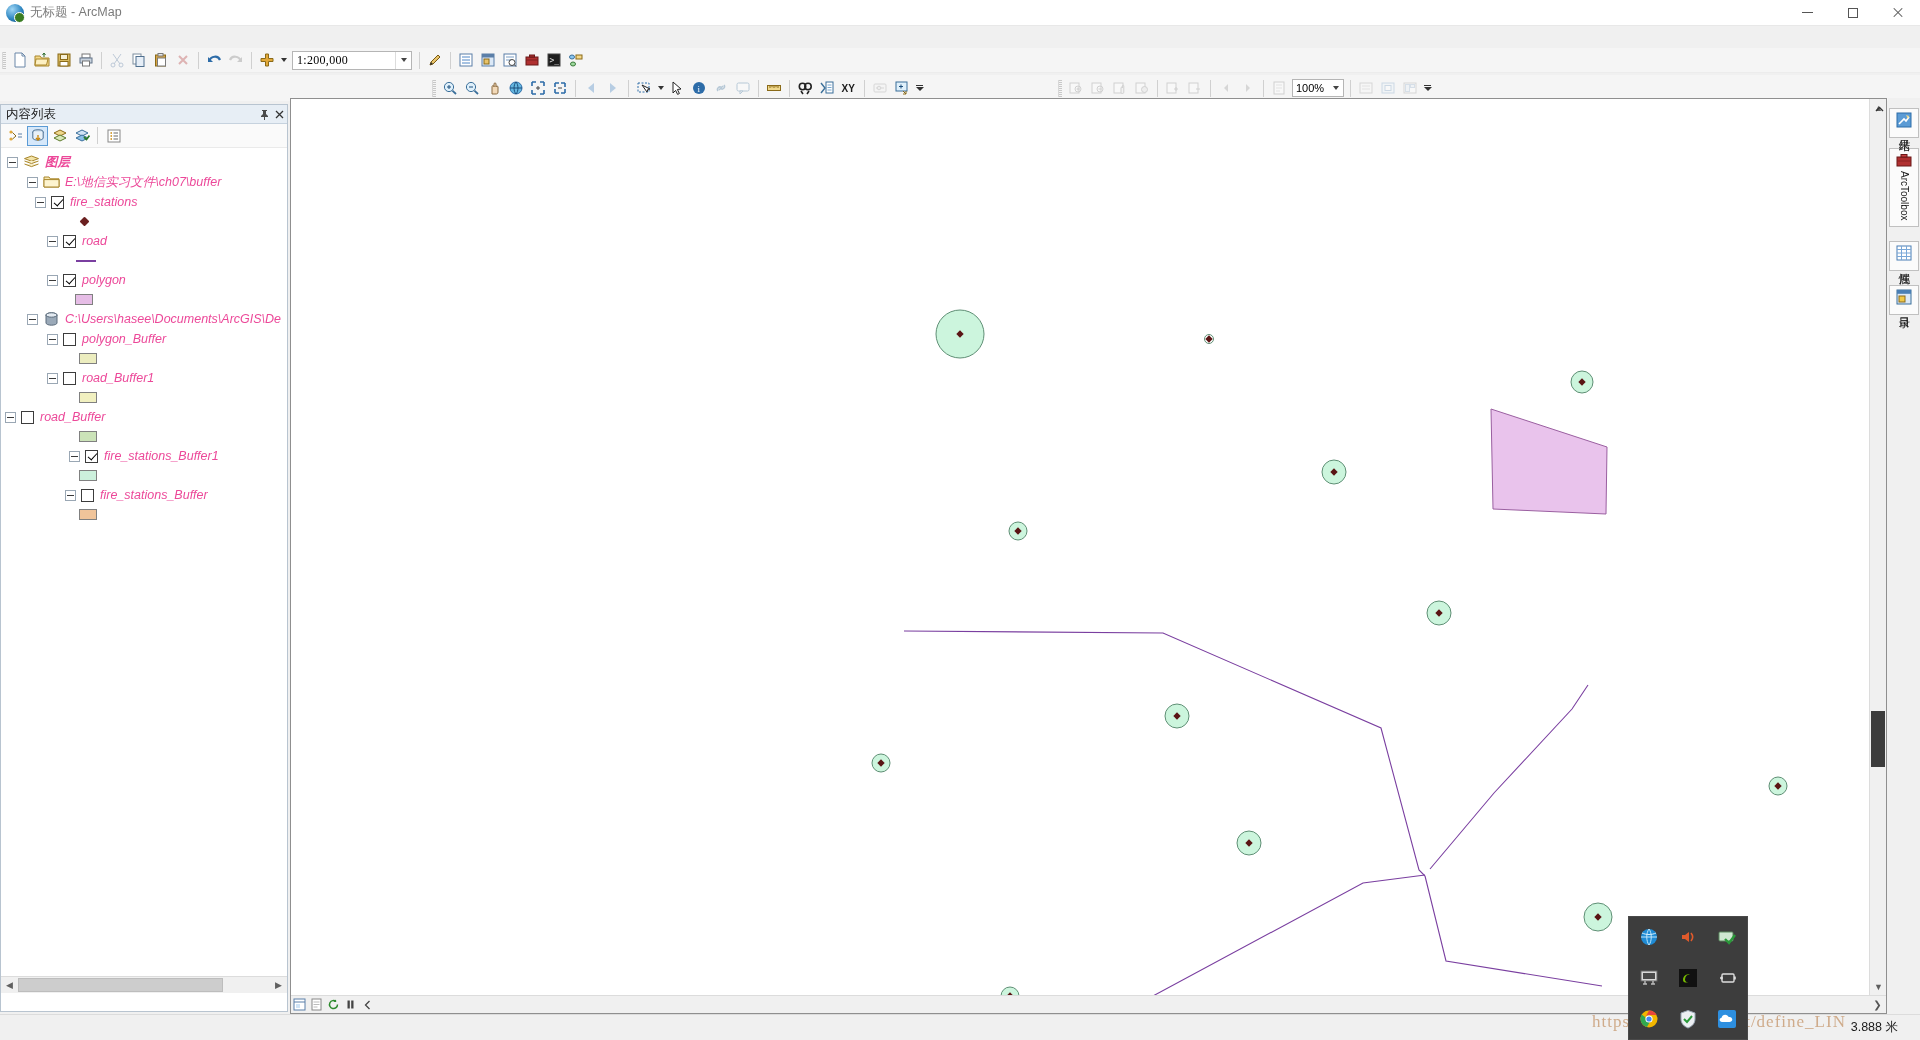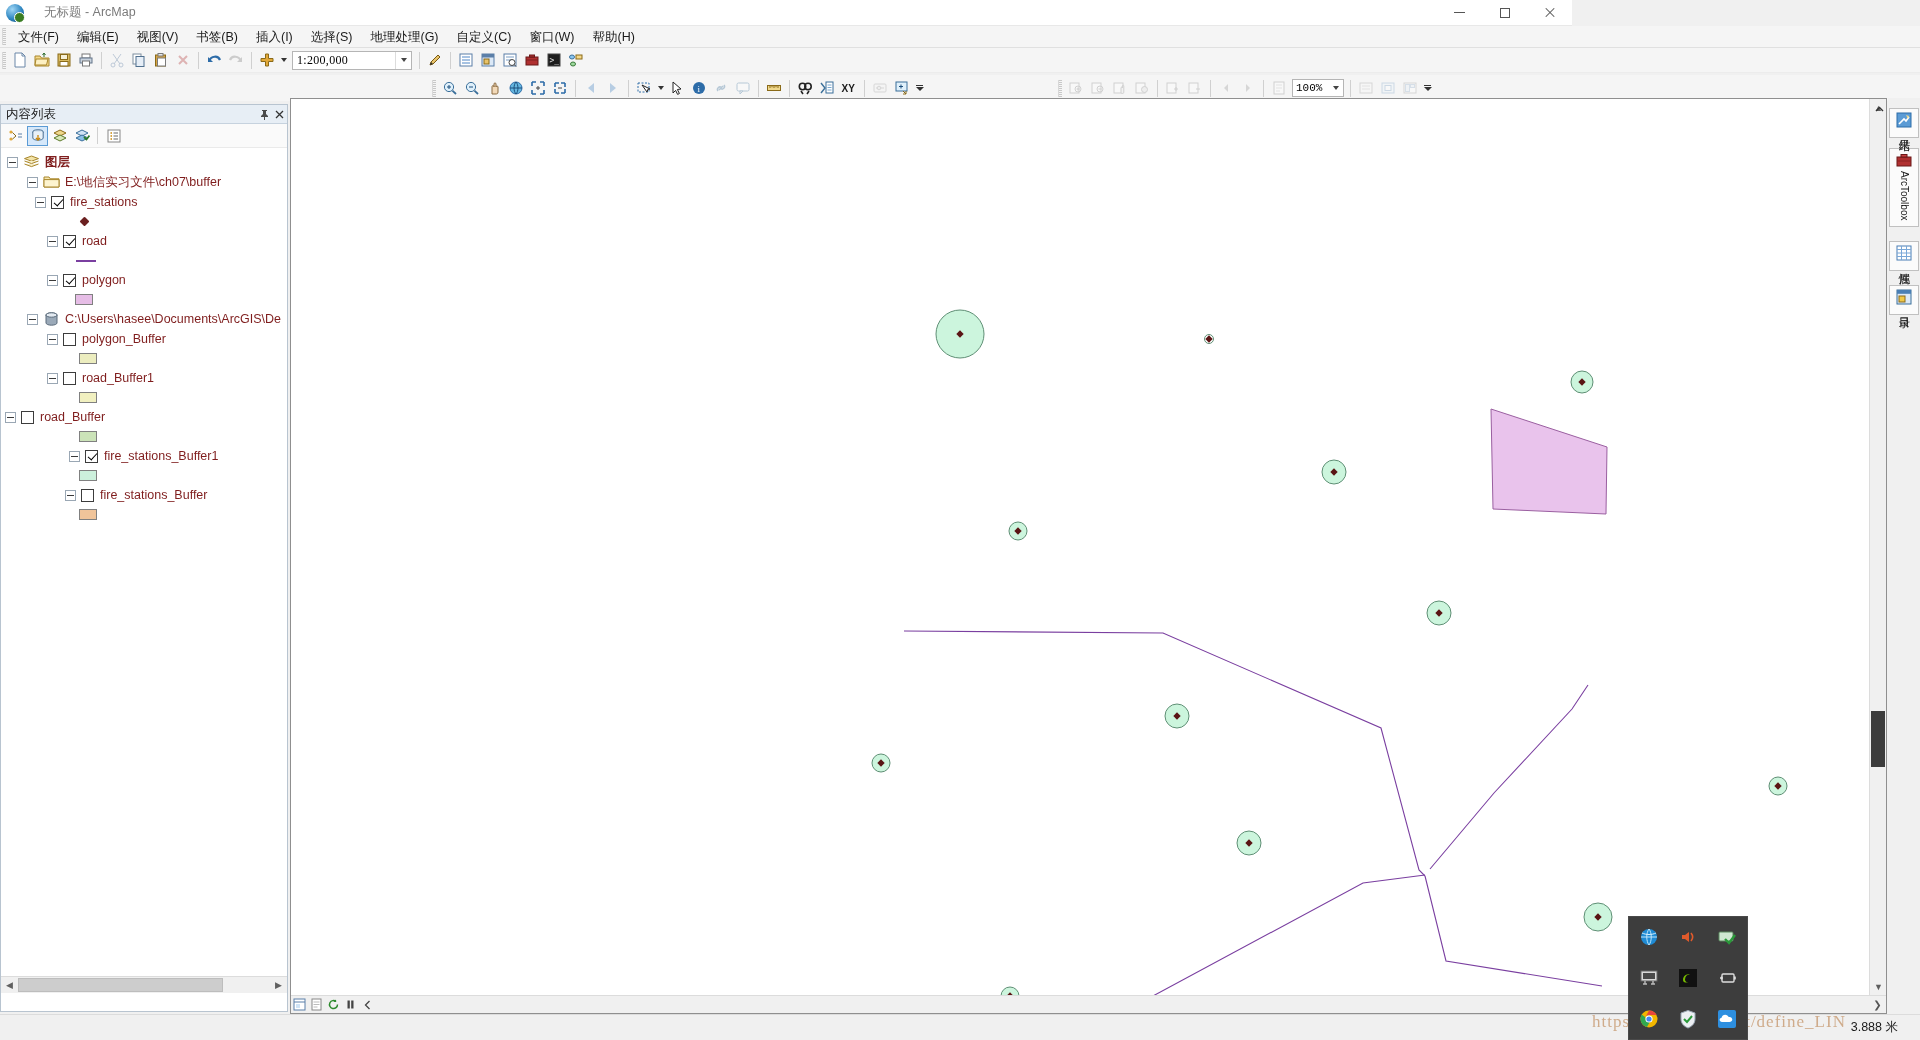--- a/index.html
+++ b/index.html
@@ -12,24 +12,24 @@
     background: #f0f0f0;
   }
   #app {
     position: relative;
     width: 1920px; height: 1040px;
     background: #f0f0f0;
   }
 
   
   .titlebar {
-    position: absolute; left: 0; top: 0; width: 1572px; height: 26px;
+    position: absolute; left: 0; top: 0; width: 1920px; height: 26px;
     background: #ffffff;
     border-bottom: 1px solid #e8e8e8;
-    display: flex; align-items: center; gap: 14px;
+    display: flex; align-items: center;
   }
   .titlebar .app-icon {
     width: 18px; height: 18px; margin-left: 6px; margin-right: 6px;
     border-radius: 50%;
     background: radial-gradient(circle at 35% 30%, #9fd6f5 0%, #2e86c1 55%, #1b4f72 100%);
     position: relative; flex: 0 0 auto;
   }
   .titlebar .app-icon::after {
     content: ""; position: absolute; right: -1px; bottom: -1px;
     width: 9px; height: 9px; border-radius: 50%;
@@ -107,21 +107,21 @@
   .scale-combo .arrow {
     width: 16px; height: 17px; display: flex; align-items: center; justify-content: center;
     border-left: 1px solid #dcdcdc;
   }
   .scale-combo .arrow::after {
     content: ""; border-left: 3.5px solid transparent; border-right: 3.5px solid transparent;
     border-top: 4px solid #444;
   }
   .zoom-combo {
     width: 52px; height: 18px; background: #fff; border: 1px solid #b5b5b5;
-    display: flex; align-items: center; flex: 0 0 auto; margin: 0 2px; font-family: Liberation Mono, monospace;
+    display: flex; align-items: center; flex: 0 0 auto; margin: 0 2px;
   }
   .zoom-combo .val { flex: 1; padding-left: 3px; font-size: 11px; color: #000; }
   .zoom-combo .arrow { width: 14px; display: flex; align-items: center; justify-content: center; }
   .zoom-combo .arrow::after {
     content: ""; border-left: 3.5px solid transparent; border-right: 3.5px solid transparent;
     border-top: 4px solid #444;
   }
   .overflow-btn {
     width: 13px; height: 21px; display: flex; flex-direction: column;
     align-items: center; justify-content: center; flex: 0 0 auto; gap: 1px;
@@ -167,21 +167,21 @@
   .expander::before { content: ""; width: 7px; height: 1px; background: #3a3a3a; }
   .chk {
     width: 13px; height: 13px; border: 1px solid #3c3c3c; background: #fff;
     flex: 0 0 auto; margin-right: 6px; position: relative;
   }
   .chk.on::after {
     content: ""; position: absolute; left: 3.5px; top: 0.5px;
     width: 4px; height: 8px; border: solid #000; border-width: 0 1.6px 1.6px 0;
     transform: rotate(42deg);
   }
-  .lbl { font-size: 12.5px; color: #7f1d1d; }
+  .lbl { font-size: 12.5px; color: #ec4899; font-style: italic; }
   .lbl.bold { font-weight: bold; }
   .ico-layers { width: 17px; height: 14px; margin-right: 5px; flex: 0 0 auto; }
   .ico-folder { width: 17px; height: 14px; margin-right: 5px; flex: 0 0 auto; }
   .ico-gdb { width: 17px; height: 15px; margin-right: 5px; flex: 0 0 auto; }
   .sym-row { display: flex; align-items: center; height: 19px; }
   .sym-swatch { width: 18px; height: 11px; border: 1px solid #808080; }
   .sym-dot { width: 7px; height: 7px; background: #6b2020; border-radius: 1px; transform: rotate(45deg); }
   .sym-line { width: 20px; height: 2px; background: #7a3fa0; }
 
   .toc-hscroll {
@@ -299,33 +299,20 @@
         </div>
       <div class="win-btn">
           <span class="win-glyph-max"></span>
         </div>
       <div class="win-btn close">
           <span class="win-glyph-close"></span>
         </div>
     </div>
   </div>
 
-  <div class="menubar">
-    <div class="grip"></div>
-    <div class="menu-item">文件(F)</div>
-    <div class="menu-item">编辑(E)</div>
-    <div class="menu-item">视图(V)</div>
-    <div class="menu-item">书签(B)</div>
-    <div class="menu-item">插入(I)</div>
-    <div class="menu-item">选择(S)</div>
-    <div class="menu-item">地理处理(G)</div>
-    <div class="menu-item">自定义(C)</div>
-    <div class="menu-item">窗口(W)</div>
-    <div class="menu-item">帮助(H)</div>
-  </div>
 
   <div class="toolbar row1">
     <div class="grip"></div>
 
     <div class="tb-btn">
       <svg width="16" height="16" viewBox="0 0 16 16">
           <path d="M3 1h7l3 3v11H3z" fill="#fff" stroke="#6a87a8"></path>
           <path d="M10 1v3h3" fill="none" stroke="#6a87a8"></path>
         </svg>
     </div>

